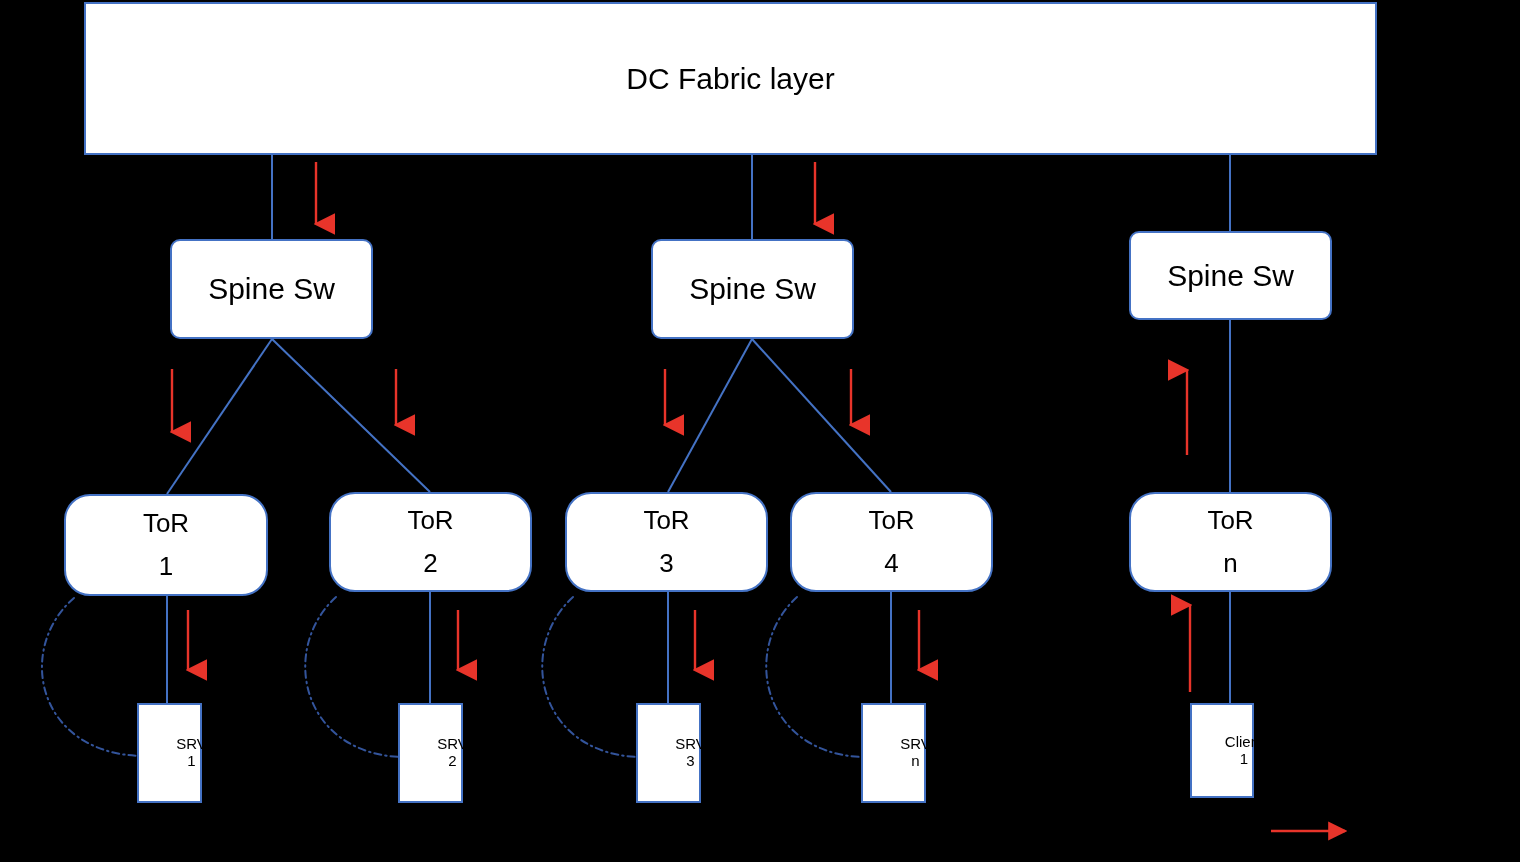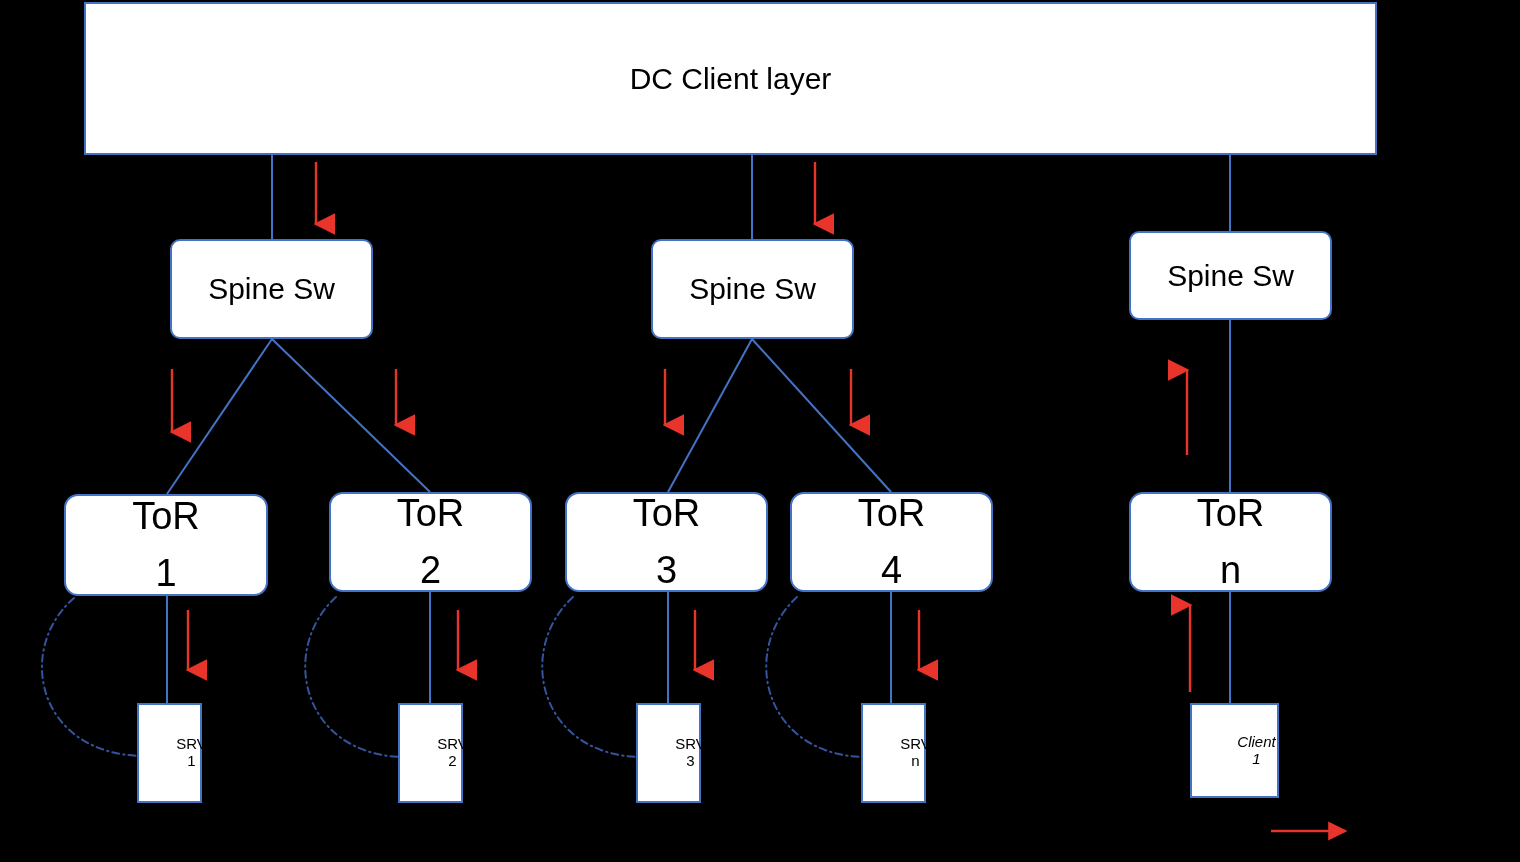--- a/index.html
+++ b/index.html
@@ -38,22 +38,22 @@
   }
   .node.fabric {
     border-radius: 0;
     font-size: 30px;
   }
   .node.spine {
     border-radius: 10px;
     font-size: 30px;
   }
   .node.tor {
-    border-radius: 14px;
-    font-size: 38px;
+    border-radius: 26px;
+    font-size: 26px;
     gap: 14px;
   }
   .node.srv {
     border-radius: 0;
     font-size: 15px;
     padding-left: 44px;
   }
   .node .l1, .node .l2 {
     display: block;
     white-space: pre;
@@ -105,21 +105,21 @@
         <path d="M 458 610 L 458 670" marker-end="url(#redDown)"></path>
         <path d="M 695 610 L 695 670" marker-end="url(#redDown)"></path>
         <path d="M 919 610 L 919 670" marker-end="url(#redDown)"></path>
         <path d="M 1187 455 L 1187 370" marker-end="url(#redDown)"></path>
         <path d="M 1190 692 L 1190 605" marker-end="url(#redDown)"></path>
         <path d="M 1271 831 L 1345 831" marker-end="url(#redArrow)"></path>
       </g>
   </svg>
 
   <div class="node fabric" id="fabric-node" style="left: 84px; top: 2px; width: 1293px; height: 153px;">
-    <span class="l1">DC Client layer</span>
+    <span class="l1">DC Fabric layer</span>
   </div>
 
   <div id="spines-host">
       <div class="node spine" style="left: 170px; top: 239px; width: 203px; height: 100px;">
         <span class="l1">Spine Sw</span>
       </div>
       <div class="node spine" style="left: 651px; top: 239px; width: 203px; height: 100px;">
         <span class="l1">Spine Sw</span>
       </div>
       <div class="node spine" style="left: 1129px; top: 231px; width: 203px; height: 89px;">
@@ -160,19 +160,19 @@
         <span class="l2">2</span>
       </div>
       <div class="node srv" style="left: 636px; top: 703px; width: 65px; height: 100px;">
         <span class="l1">SRV</span>
         <span class="l2">3</span>
       </div>
       <div class="node srv" style="left: 861px; top: 703px; width: 65px; height: 100px;">
         <span class="l1">SRV</span>
         <span class="l2">n</span>
       </div>
-      <div class="node srv" style="left: 1190px; top: 703px; width: 89px; height: 95px; font-style: italic;">
+      <div class="node srv" style="left: 1190px; top: 703px; width: 64px; height: 95px;">
         <span class="l1">Client</span>
         <span class="l2">1</span>
       </div>
     </div>
 
 </div>
 
 </body></html>

